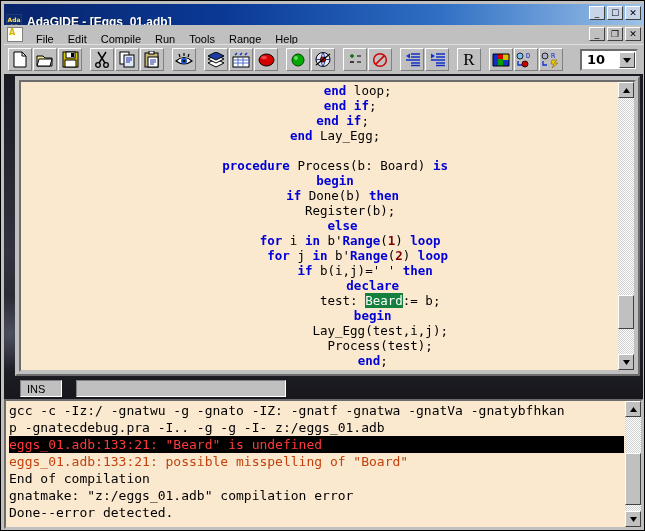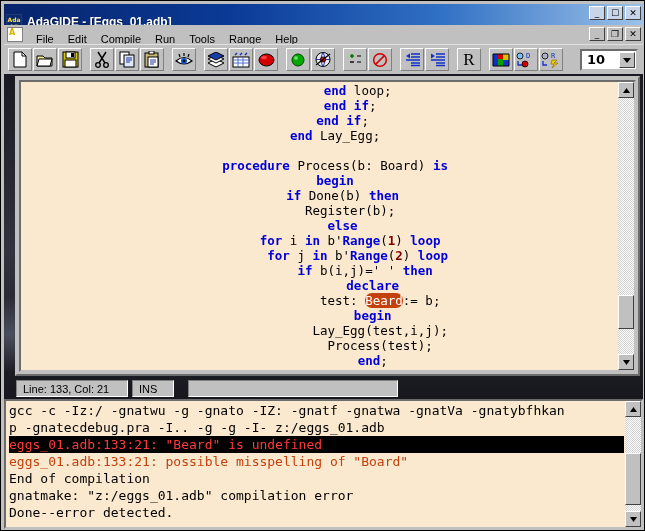--- a/index.html
+++ b/index.html
@@ -243,21 +243,21 @@
     font-family: "DejaVu Sans Mono", monospace;
     font-size: 12.5px;
     line-height: 15px;
     color: #000000;
     white-space: pre;
     overflow: hidden;
     letter-spacing: 0px;
   }
   .kw { color: #0000d8; font-weight: bold; }
   .num { color: #800000; font-weight: bold; }
-  .sel { background: #c2410c; color: #ffffff; border-radius: 7px; }
+  .sel { background: #15803d; color: #ffffff; }
 
   
   .vscroll {
     position: absolute;
     right: 0px; top: 0px;
     width: 16px; bottom: 0px;
     background: #d8d8d8;
     background-image: linear-gradient(45deg, #fff 25%, #d0d0d0 25%, #d0d0d0 50%, #fff 50%, #fff 75%, #d0d0d0 75%);
     background-size: 2px 2px;
   }
@@ -566,21 +566,20 @@
               </svg>
           </div>
         </div>
 
       </div>
     </div>
 
   </div>
 
   <div class="statusbar">
-    <div class="sb-panel sb-line">Line:  133, Col:  21</div>
     <div class="sb-panel sb-ins">INS</div>
     <div class="sb-panel sb-blank"></div>
   </div>
 
   <div class="outpane">
     <div class="outtext" id="output-area"><div>gcc -c -Iz:/ -gnatwu -g -gnato -IZ: -gnatf -gnatwa -gnatVa -gnatybfhkan</div><div>p -gnatecdebug.pra -I.. -g -g -I- z:/eggs_01.adb</div><div class="err-hl">eggs_01.adb:133:21: "Beard" is undefined</div><div class="err">eggs_01.adb:133:21: possible misspelling of "Board"</div><div>End of compilation</div><div>gnatmake: "z:/eggs_01.adb" compilation error</div><div>Done--error detected.</div></div>
 
     <div class="vscroll">
       <div class="sb-btn" style="top:0;">
         <svg width="7" height="5" viewBox="0 0 7 5">

